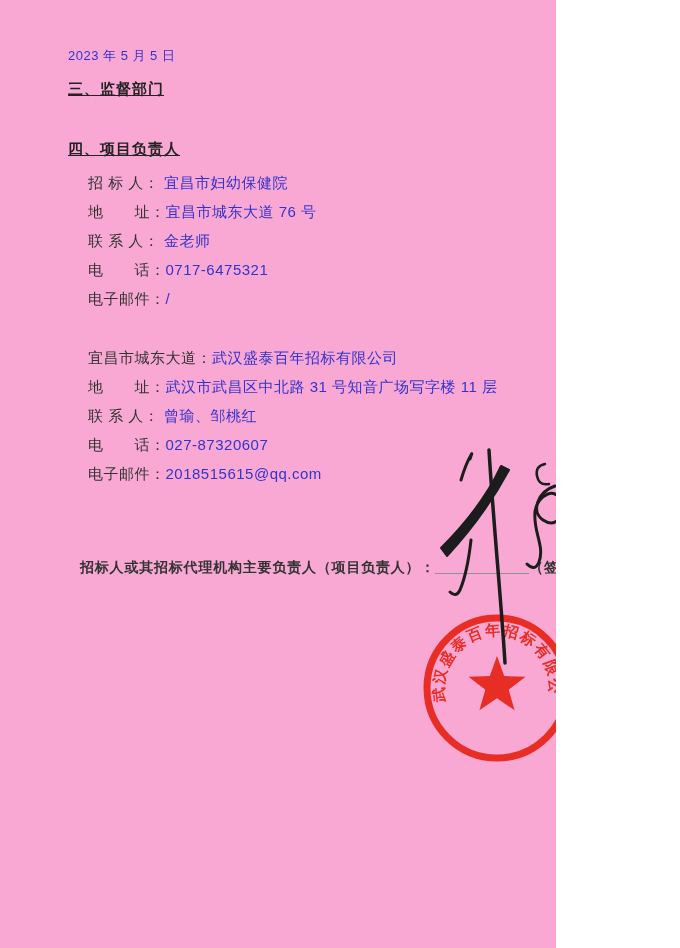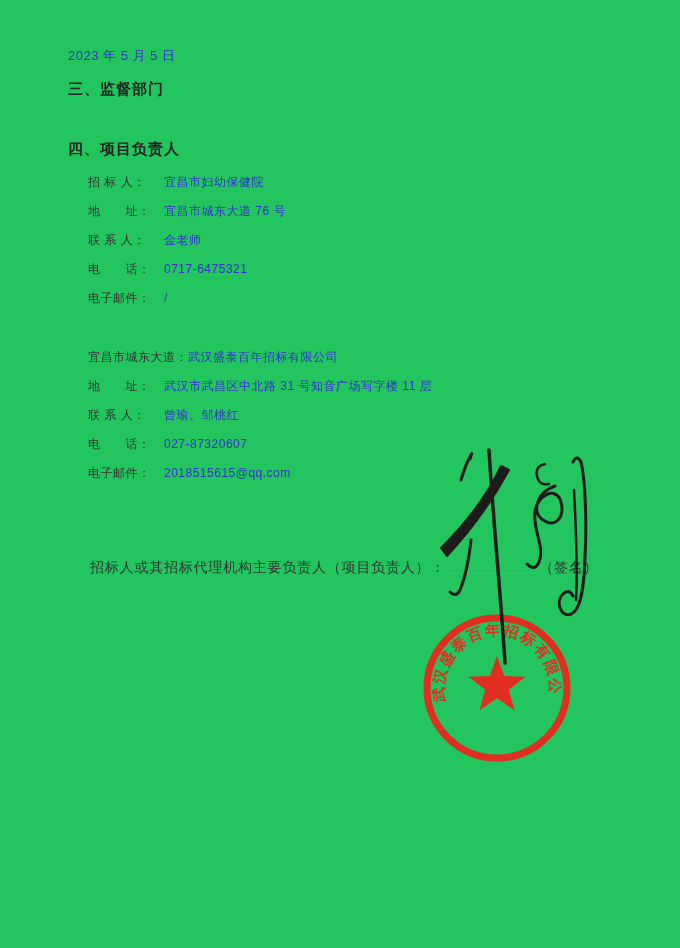--- a/index.html
+++ b/index.html
@@ -1,73 +1,74 @@
 <!DOCTYPE html>
 <html><head>
 <meta charset="utf-8">
 <style>
   * { margin: 0; padding: 0; box-sizing: border-box; }
   html, body { background: #ffffff; }
   body { font-family: "Liberation Sans", "DejaVu Sans", sans-serif; }
   .page {
     position: relative;
-    width: 680px;
+    width: 556px;
     height: 948px;
-    background: #22c55e;
+    background: #f9a8d4;
     overflow: hidden;
   }
   .abs { position: absolute; }
   .date {
     left: 68px; top: 47px;
     font-size: 13px;
     color: #3333cc;
     letter-spacing: 0.5px;
     z-index: 2;
   }
   .heading {
     left: 68px;
     font-size: 15px;
     font-weight: bold;
     color: #222222;
     letter-spacing: 1px;
     z-index: 2;
+    text-decoration: underline;
   }
   .h-supervision { top: 80px; }
   .h-contact { top: 140px; }
   .bodyline {
     left: 95px; top: 108px;
     font-size: 14px;
     color: #333333;
     letter-spacing: 0.5px;
     z-index: 2;
   }
   .bodyline .val { color: #3333cc; }
   .crow {
     left: 88px;
     display: flex;
     align-items: baseline;
-    font-size: 12px;
+    font-size: 15px;
     letter-spacing: 0.5px;
     white-space: nowrap;
     z-index: 2;
   }
   .crow .lbl { color: #333333; min-width: 76px; display: inline-block; }
   .crow .val { color: #3333cc; }
   .t0 { top: 174px; } .t1 { top: 203px; } .t2 { top: 232px; } .t3 { top: 261px; } .t4 { top: 290px; }
   .a0 { top: 349px; } .a1 { top: 378px; } .a2 { top: 407px; } .a3 { top: 436px; } .a4 { top: 465px; }
   .sigrow {
     display: flex;
     align-items: baseline;
     font-size: 14px;
     color: #333333;
     letter-spacing: 0.8px;
     white-space: nowrap;
     z-index: 3;
   }
-  .sigrow-1 { left: 90px; top: 556px; }
+  .sigrow-1 { left: 80px; top: 556px; font-weight: bold; }
   .sigrow-2 { left: 237px; top: 613px; }
   .fill-line {
     display: inline-block;
     border-bottom: 1.5px solid #909090;
     height: 16px;
     transform: translateY(2px);
   }
   .fill-line-1 { width: 94px; }
   .fill-line-2 { width: 106px; }
   .seal-wrap {

